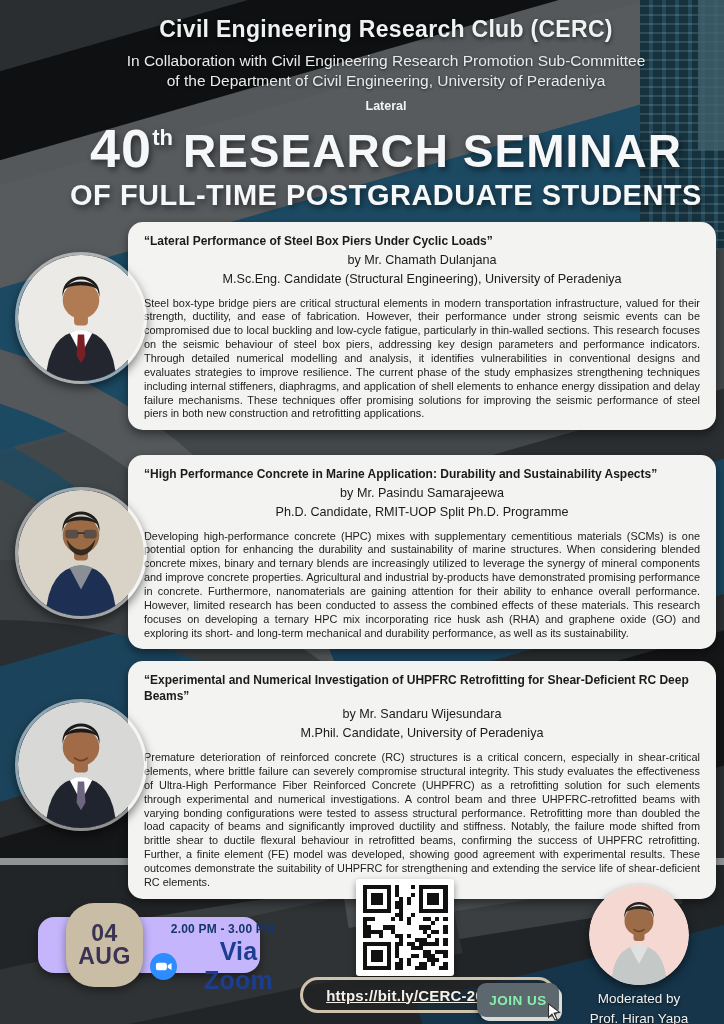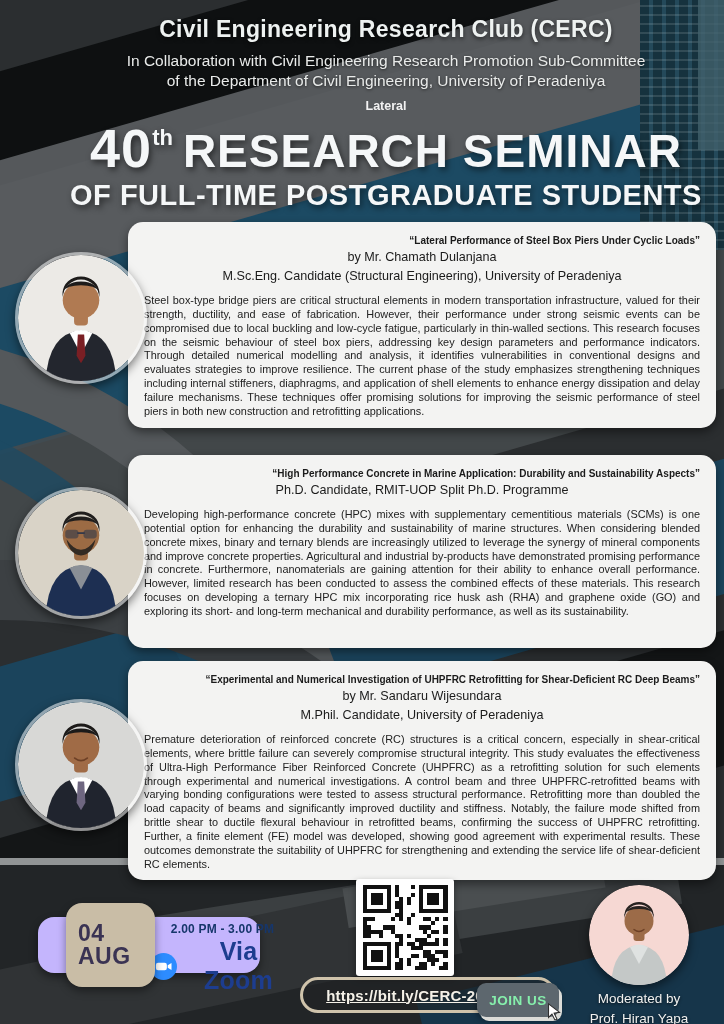--- a/index.html
+++ b/index.html
@@ -39,43 +39,43 @@
   .big-title{margin-top:8px;line-height:1;color:#f5f7f8;font-weight:800;
     text-shadow:2px 3px 6px rgba(0,0,0,.55);}
   .big-title .num{font-size:54px;letter-spacing:1px;}
   .big-title .ord{font-size:22px;vertical-align:22px;margin-right:10px;}
   .big-title .word{font-size:46px;letter-spacing:1px;}
   .big-sub{margin-top:4px;font-size:29px;font-weight:800;color:#f5f7f8;letter-spacing:.5px;
     text-shadow:2px 3px 6px rgba(0,0,0,.55);}
   
   .card{position:absolute;left:128px;width:556px;background:#f3f3f2;border-radius:15px;
     padding:10px 16px 9px 16px;z-index:2;box-shadow:0 4px 10px rgba(0,0,0,.45);color:#1b1b1b;}
-  .t-title{margin:2px 0 0 0;font-size:10px;font-weight:bold;text-align:right;line-height:1.3;}
+  .t-title{margin:2px 0 0 0;font-size:12px;font-weight:bold;text-align:left;line-height:1.3;}
   .t-by,.t-cand{font-size:12.6px;text-align:center;line-height:1.35;margin-top:2px;}
   .t-abs{margin:9px 0 0 0;font-size:10.9px;line-height:1.27;text-align:justify;color:#222;}
   .card1{top:222px;min-height:184px;}
   .card2{top:455px;min-height:174px;}
   .card3{top:661px;min-height:182px;}
   
   .avatar{position:absolute;width:126px;height:126px;border-radius:50%;overflow:hidden;z-index:3;
     border:3px solid rgba(245,245,245,.55);box-shadow:0 4px 10px rgba(0,0,0,.5);}
   .avatar svg{display:block;width:100%;height:100%;}
   .av1{left:15px;top:252px;} .av2{left:15px;top:487px;} .av3{left:15px;top:699px;}
   .av-mod{left:589px;top:885px;width:100px;height:100px;border:none;}
   
   .sched-pill{position:absolute;left:38px;top:917px;width:222px;height:56px;background:#c4b5fd;
     border-radius:16px;z-index:3;box-shadow:0 4px 8px rgba(0,0,0,.45);}
   .sched-inner{position:absolute;left:112px;top:5px;width:145px;text-align:center;}
   .sched-time{font-size:12px;font-weight:bold;color:#16366b;letter-spacing:.2px;}
   .sched-row{display:flex;align-items:center;justify-content:center;gap:5px;margin-top:1px;}
   .sched-platform{font-size:25px;font-weight:800;color:#1d3d8f;letter-spacing:.2px;}
   .zoom-ic{width:27px;height:27px;flex:0 0 auto;}
   .date-badge{position:absolute;left:66px;top:903px;width:77px;height:84px;background:#c9bda6;
-    border-radius:16px;z-index:4;box-shadow:0 4px 8px rgba(0,0,0,.4);
-    display:flex;flex-direction:column;justify-content:center;line-height:.98;padding-left:12px;}
+    border-radius:28px;z-index:4;box-shadow:0 4px 8px rgba(0,0,0,.4);
+    display:flex;flex-direction:column;align-items:center;justify-content:center;line-height:.98;}
   .date-day,.date-month{font-size:23px;font-weight:800;color:#3a3353;letter-spacing:.5px;}
   .qr-box{position:absolute;left:356px;top:879px;width:98px;height:97px;background:#fff;
     border-radius:3px;z-index:3;padding:6px;box-sizing:border-box;box-shadow:0 3px 7px rgba(0,0,0,.4);}
   .qr-box svg{display:block;width:100%;height:100%;}
   .link-pill{position:absolute;left:300px;top:977px;width:256px;height:36px;z-index:3;
     border:3px solid #cfc3ab;border-radius:21px;background:rgba(33,35,37,.55);
     display:flex;align-items:center;box-sizing:border-box;}
   .link-text{flex:1;text-align:center;padding-right:46px;font-size:15px;font-weight:bold;
     color:#f5f1e8;text-decoration:underline;letter-spacing:.2px;}
   a.link-text{color:#f5f1e8;}
@@ -167,20 +167,21 @@
 
   <section class="card card1">
     <h3 class="t-title">“Lateral Performance of Steel Box Piers Under Cyclic Loads”</h3>
     <div class="t-by">by Mr. Chamath Dulanjana</div>
     <div class="t-cand">M.Sc.Eng. Candidate (Structural Engineering), University of Peradeniya</div>
     <p class="t-abs">Steel box-type bridge piers are critical structural elements in modern transportation infrastructure, valued for their strength, ductility, and ease of fabrication. However, their performance under strong seismic events can be compromised due to local buckling and low-cycle fatigue, particularly in thin-walled sections. This research focuses on the seismic behaviour of steel box piers, addressing key design parameters and performance indicators. Through detailed numerical modelling and analysis, it identifies vulnerabilities in conventional designs and evaluates strategies to improve resilience. The current phase of the study emphasizes strengthening techniques including internal stiffeners, diaphragms, and application of shell elements to enhance energy dissipation and delay failure mechanisms. These techniques offer promising solutions for improving the seismic performance of steel piers in both new construction and retrofitting applications.</p>
   </section>
 
   <section class="card card2">
     <h3 class="t-title">“High Performance Concrete in Marine Application: Durability and Sustainability Aspects”</h3>
+    <div class="t-by">by Mr. Pasindu Samarajeewa</div>
     <div class="t-cand">Ph.D. Candidate, RMIT-UOP Split Ph.D. Programme</div>
     <p class="t-abs">Developing high-performance concrete (HPC) mixes with supplementary cementitious materials (SCMs) is one potential option for enhancing the durability and sustainability of marine structures. When considering blended concrete mixes, binary and ternary blends are increasingly utilized to leverage the synergy of mineral components and improve concrete properties. Agricultural and industrial by-products have demonstrated promising performance in concrete. Furthermore, nanomaterials are gaining attention for their ability to enhance overall performance. However, limited research has been conducted to assess the combined effects of these materials. This research focuses on developing a ternary HPC mix incorporating rice husk ash (RHA) and graphene oxide (GO) and exploring its short- and long-term mechanical and durability performance, as well as its sustainability.</p>
   </section>
 
   <section class="card card3">
     <h3 class="t-title">“Experimental and Numerical Investigation of UHPFRC Retrofitting for Shear-Deficient RC Deep Beams”</h3>
     <div class="t-by">by Mr. Sandaru Wijesundara</div>
     <div class="t-cand">M.Phil. Candidate, University of Peradeniya</div>
     <p class="t-abs">Premature deterioration of reinforced concrete (RC) structures is a critical concern, especially in shear-critical elements, where brittle failure can severely compromise structural integrity. This study evaluates the effectiveness of Ultra-High Performance Fiber Reinforced Concrete (UHPFRC) as a retrofitting solution for such elements through experimental and numerical investigations. A control beam and three UHPFRC-retrofitted beams with varying bonding configurations were tested to assess structural performance. Retrofitting more than doubled the load capacity of beams and significantly improved ductility and stiffness. Notably, the failure mode shifted from brittle shear to ductile flexural behaviour in retrofitted beams, confirming the success of UHPFRC retrofitting. Further, a finite element (FE) model was developed, showing good agreement with experimental results. These outcomes demonstrate the suitability of UHPFRC for strengthening and extending the service life of shear-deficient RC elements.</p>
   </section>

